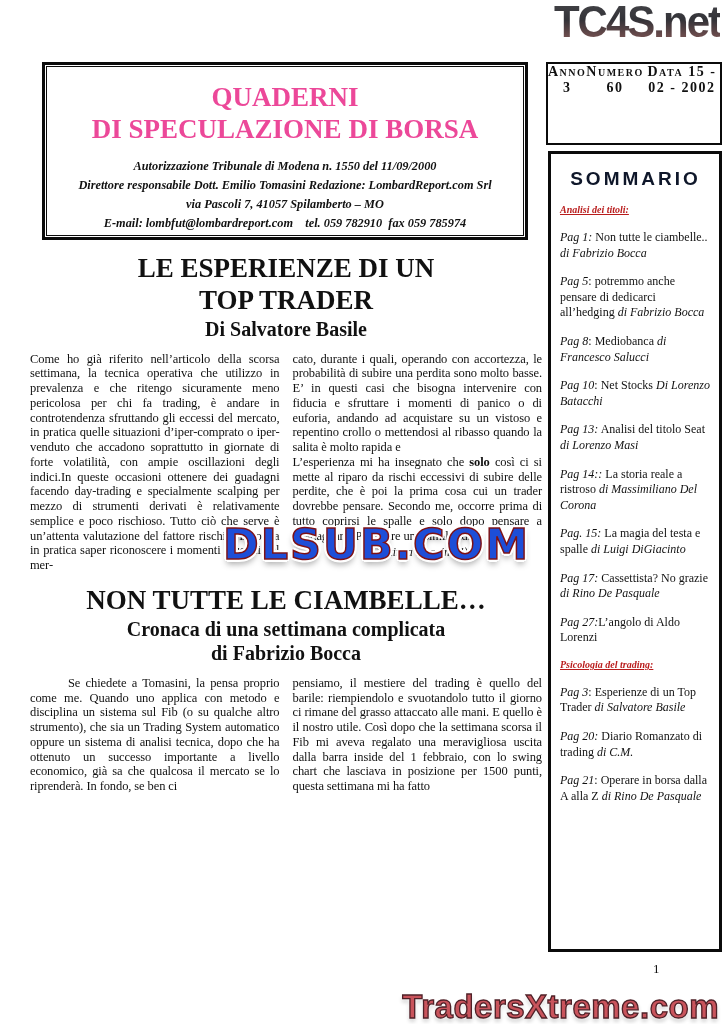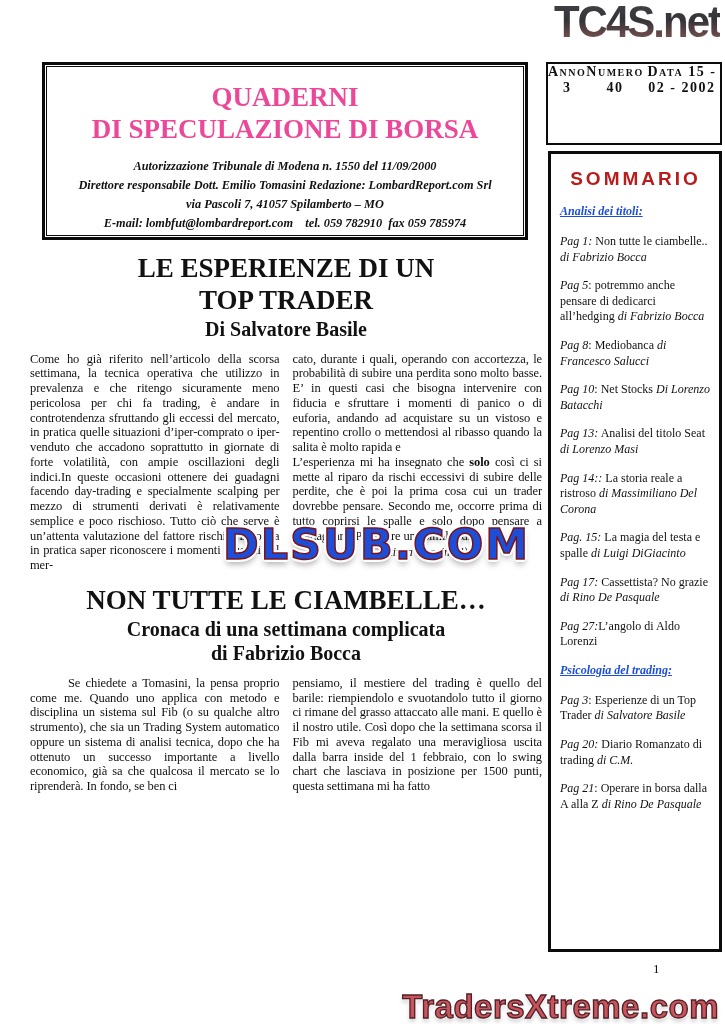--- a/index.html
+++ b/index.html
@@ -24,23 +24,23 @@
 
   
   .issue-box{position:absolute;left:546px;top:62px;width:176px;height:83px;
              border:2px solid #0b0b0b;box-sizing:border-box;display:flex;flex-direction:row;
              justify-content:space-evenly;text-align:center;font-weight:bold;
              font-variant:small-caps;font-size:14px;letter-spacing:1.5px;}
 
   
   .sommario-box{position:absolute;left:548px;top:151px;width:174px;height:801px;
                 border:3px solid #0b0b0b;box-sizing:border-box;padding:8px 8px 0 9px;background:#fff;}
-  .sommario-title{font-family:"Liberation Sans",sans-serif;color:#b91c1c;font-weight:bold;
+  .sommario-title{font-family:"Liberation Sans",sans-serif;color:#0f172a;font-weight:bold;
                   font-size:19px;letter-spacing:3px;text-align:center;margin:6px 0 14px 0;}
-  .toc-heading{color:#1d4ed8;font-style:italic;font-size:12px;font-weight:bold;
+  .toc-heading{color:#b91c1c;font-style:italic;font-size:10px;font-weight:bold;
                text-decoration:underline;margin:10px 0 15px 0;}
   .toc-entry{font-size:12px;line-height:1.3;margin-bottom:13px;}
   .it{font-style:italic;margin-top:6px;}
 
   
   .main{position:absolute;left:30px;top:253px;width:512px;}
   .a-title{text-align:center;font-weight:bold;font-size:27px;line-height:1.18;margin:0;}
   .a-sub{text-align:center;font-weight:bold;font-size:20px;line-height:1.2;margin:0;}
   .cols{display:flex;gap:13px;margin-top:11px;text-align:justify;
         font-size:12.5px;line-height:1.18;letter-spacing:-0.1px;}
@@ -82,21 +82,21 @@
         <div>Autorizzazione Tribunale di Modena n. 1550 del 11/09/2000</div>
         <div>Direttore responsabile Dott. Emilio Tomasini Redazione: LombardReport.com Srl</div>
         <div>via Pascoli 7, 41057 Spilamberto – MO</div>
         <div class="pre">E-mail: lombfut@lombardreport.com    tel. 059 782910  fax 059 785974</div>
       </div>
     </div>
   </div>
 
   <div class="issue-box">
     <div>Anno 3</div>
-    <div>Numero 40</div>
+    <div>Numero 60</div>
     <div>Data 15 - 02 - 2002</div>
   </div>
 
   <div class="sommario-box">
     <div class="sommario-title">SOMMARIO</div>
 
     <div class="toc-heading">Analisi dei titoli:</div>
 
     <div class="toc-entry"><span class="it">Pag 1:</span><span> Non tutte le ciambelle.. </span><span class="it">di Fabrizio Bocca</span></div>
     <div class="toc-entry"><span class="it">Pag 5</span><span>: potremmo anche pensare di dedicarci all’hedging </span><span class="it">di Fabrizio Bocca</span></div>

